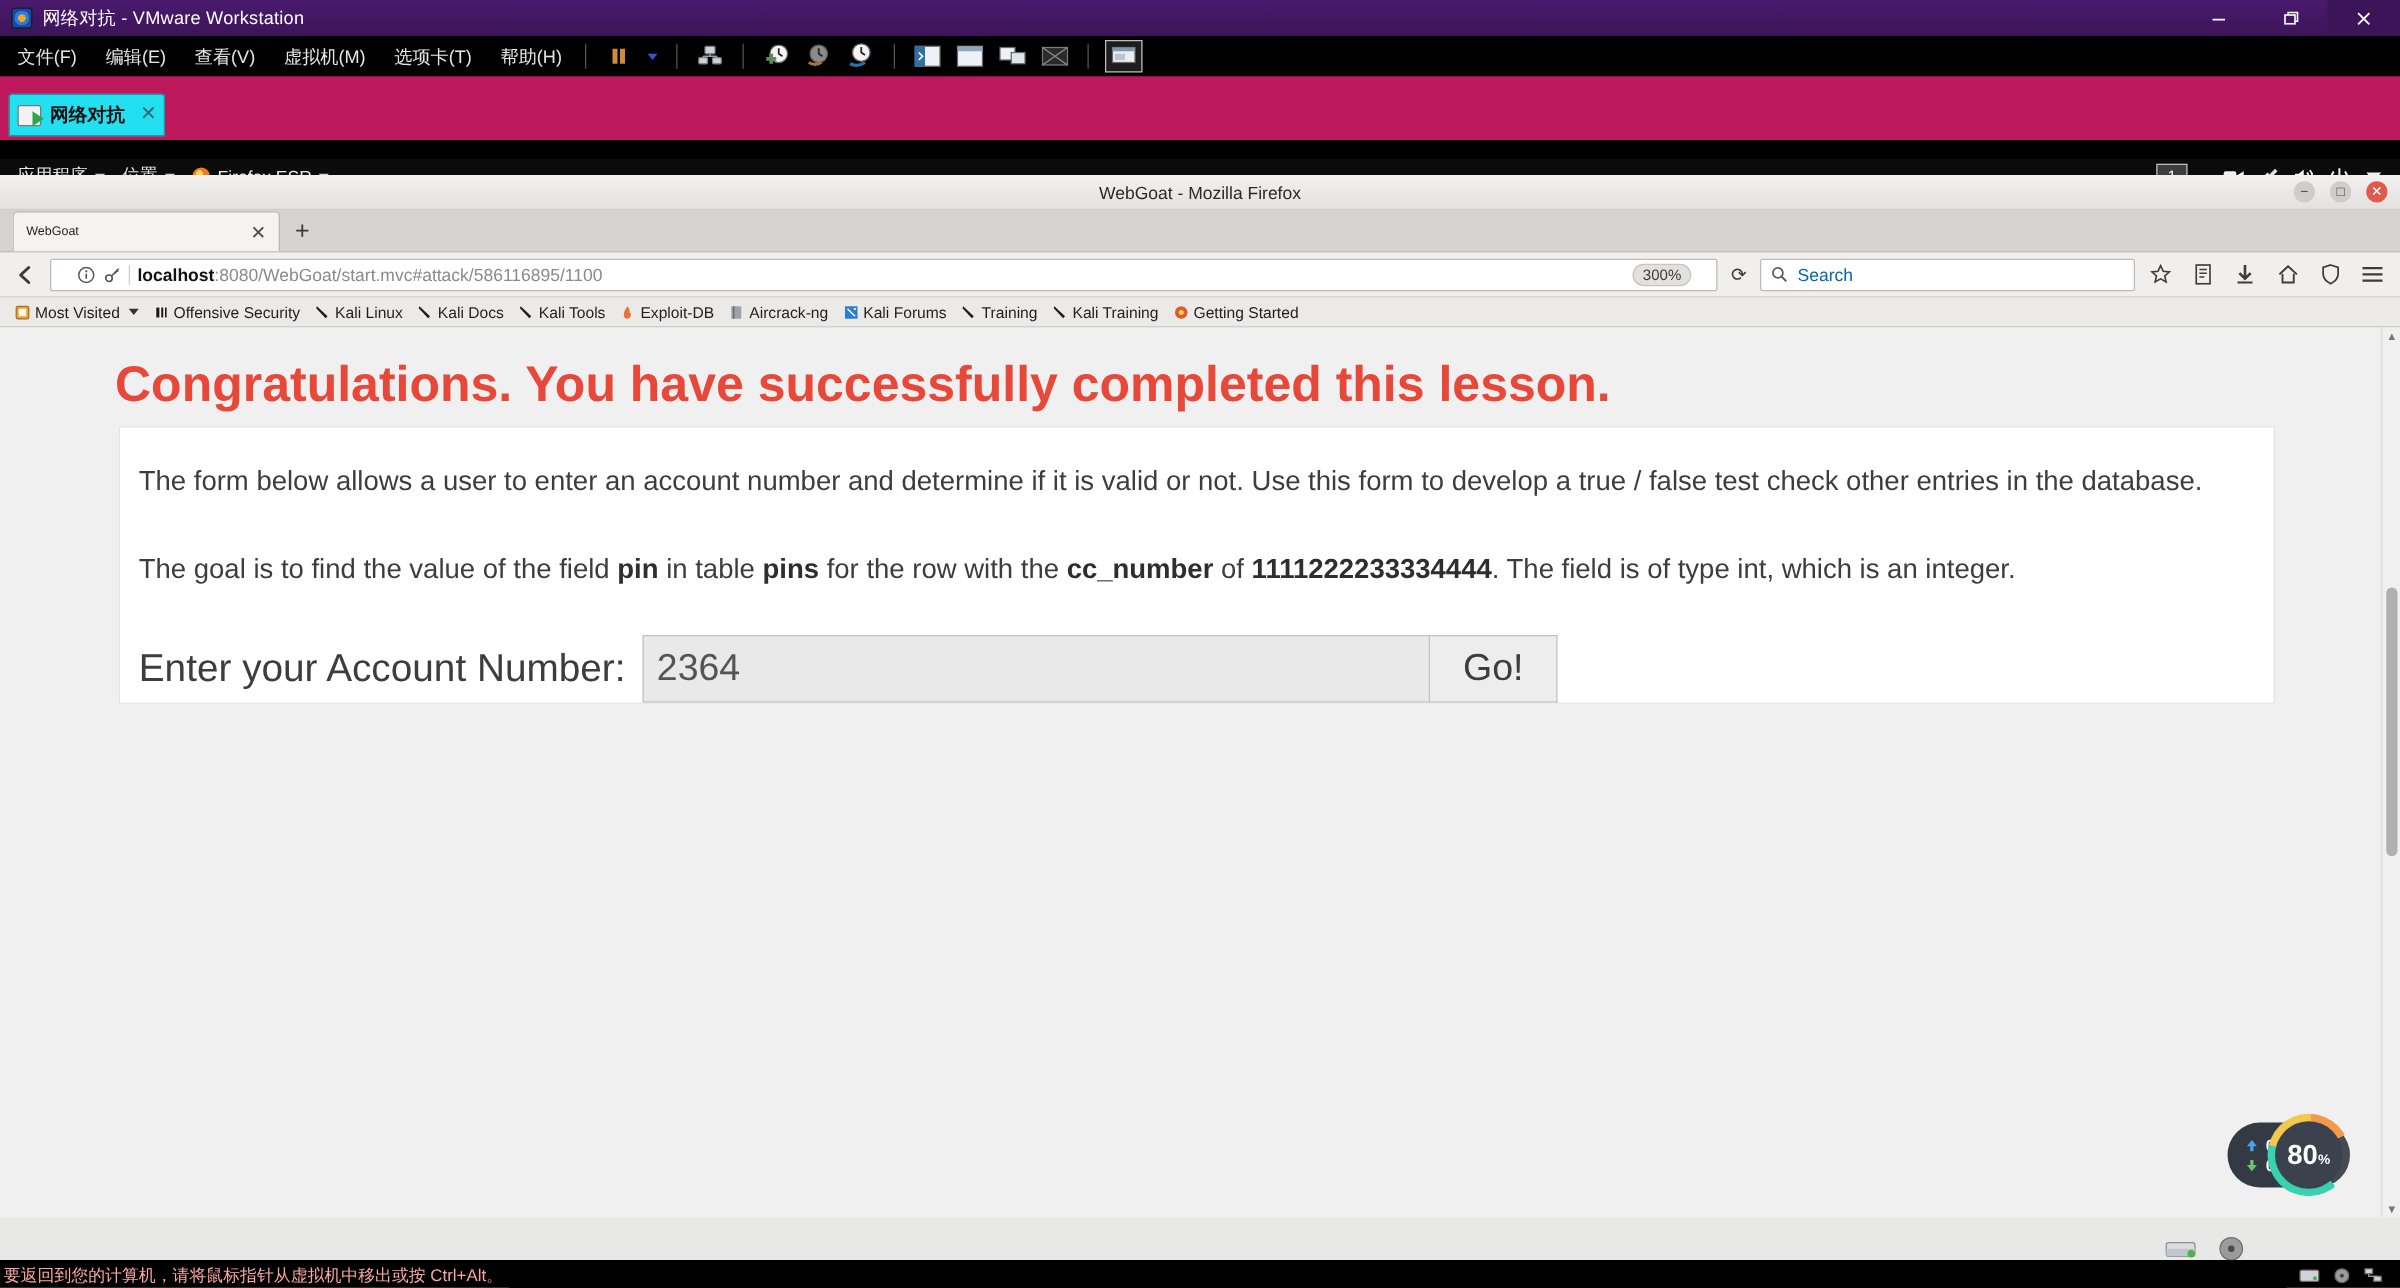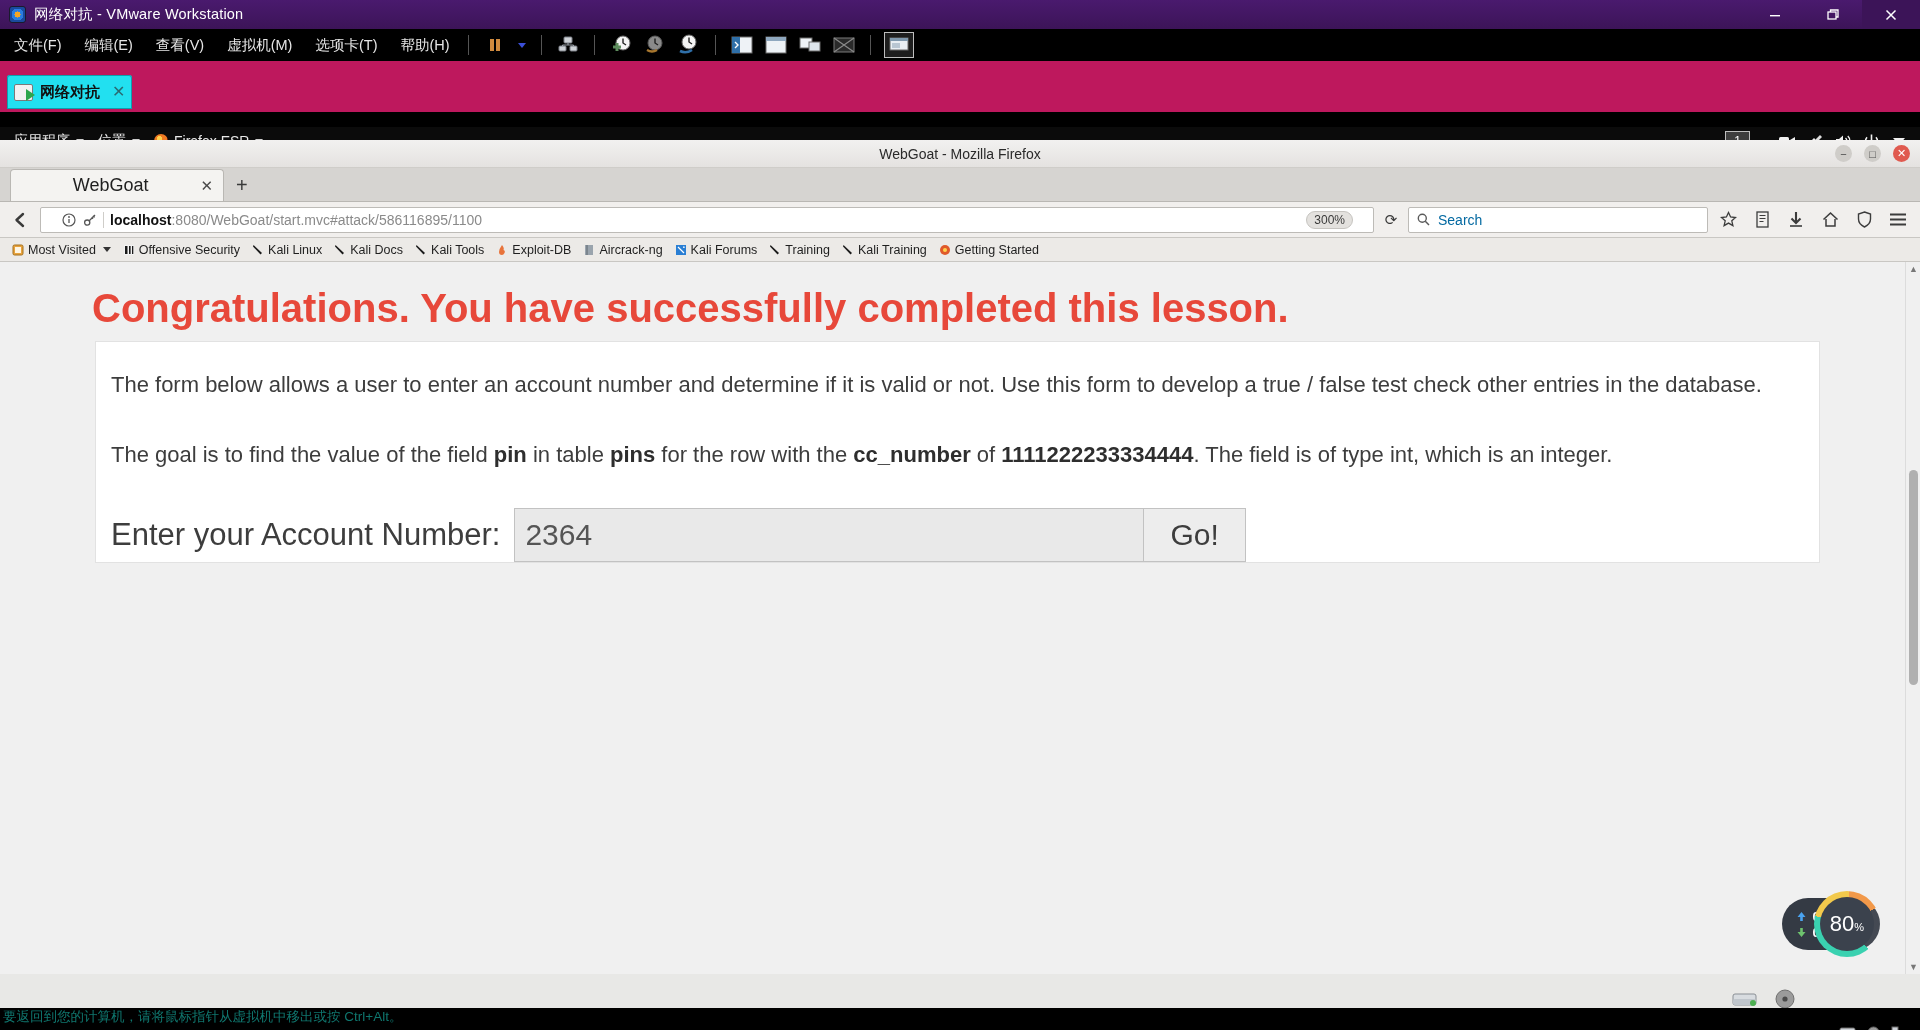--- a/index.html
+++ b/index.html
@@ -128,21 +128,21 @@
 
   #ff-tabbar {
     height: 34px; background: #d6d4d1; display: flex; align-items: flex-end;
     padding-left: 10px; border-bottom: 1px solid #b9b7b3;
   }
   #ff-tab {
     height: 32px; width: 214px; background: #f4f3f1;
     border: 1px solid #b9b7b3; border-bottom: none; border-radius: 4px 4px 0 0;
     display: flex; align-items: center; padding: 0 10px;
   }
-  #ff-tab-label { font-size: 18px; color: #1f1f1f; flex: 1; text-align: center; }
+  #ff-tab-label { font-size: 10px; color: #1f1f1f; flex: 1; }
   #ff-tab-close { font-size: 15px; color: #4a4a4a; }
   #ff-newtab { font-size: 20px; color: #3a3a3a; margin-left: 12px; margin-bottom: 4px; }
 
   #ff-navbar {
     height: 36px; background: #f1efed; border-bottom: 1px solid #c9c7c3;
     display: flex; align-items: center; padding: 0 8px; gap: 6px;
   }
   #ff-back { width: 26px; height: 26px; display:flex; align-items:center; justify-content:center; color:#3a3a3a; }
   #ff-urlbar {
     flex: 1; height: 26px; background: #fff; border: 1px solid #bdbbb7;
@@ -232,37 +232,37 @@
   #cpu-ring {
     position: absolute; right: 0; width: 66px; height: 66px; border-radius: 50%;
     background:
       conic-gradient(from 140deg, #3ad1b0 0 40%, #f2c94c 40% 62%, #f2994a 62% 78%, rgba(255,255,255,0.08) 78% 100%);
     display: flex; align-items: center; justify-content: center;
   }
   #cpu-ring::before {
     content: ""; position: absolute; width: 54px; height: 54px; border-radius: 50%;
     background: #3b424d;
   }
-  #cpu-text { position: relative; color: #fff; font-size: 22px; font-weight: 400; }
+  #cpu-text { position: relative; color: #fff; font-size: 22px; font-weight: 700; }
   #cpu-text small { font-size: 11px; }
 
   
   #kali-bottom {
     position: absolute; bottom: 0; left: 0; width: 1920px; height: 0;
   }
   #kali-tray {
     position: absolute; right: 120px; bottom: 2px; display: flex; gap: 10px; align-items: center;
   }
   .tray-ico { width: 30px; height: 22px; display: flex; align-items: center; justify-content: center; }
 
   
   #vm-statusbar {
     position: absolute; bottom: 0; left: 0; width: 1920px; height: 22px;
-    background: #000; color: #0f766e; font-size: 13.5px;
-    display: flex; align-items: flex-start; padding-left: 3px; flex-direction: column;
+    background: #000; color: #fca5a5; font-size: 13.5px;
+    display: flex; align-items: flex-end; padding-left: 3px;
   }
   #vm-status-right { margin-left: auto; display: flex; gap: 10px; padding-right: 14px; align-items: center; }
 </style>
 </head>
 <body>
 
 <div id="vmware-titlebar">
   <div id="vm-app-icon"></div>
   <div id="vm-title-text">网络对抗 - VMware Workstation</div>
   <div id="vm-window-controls">

